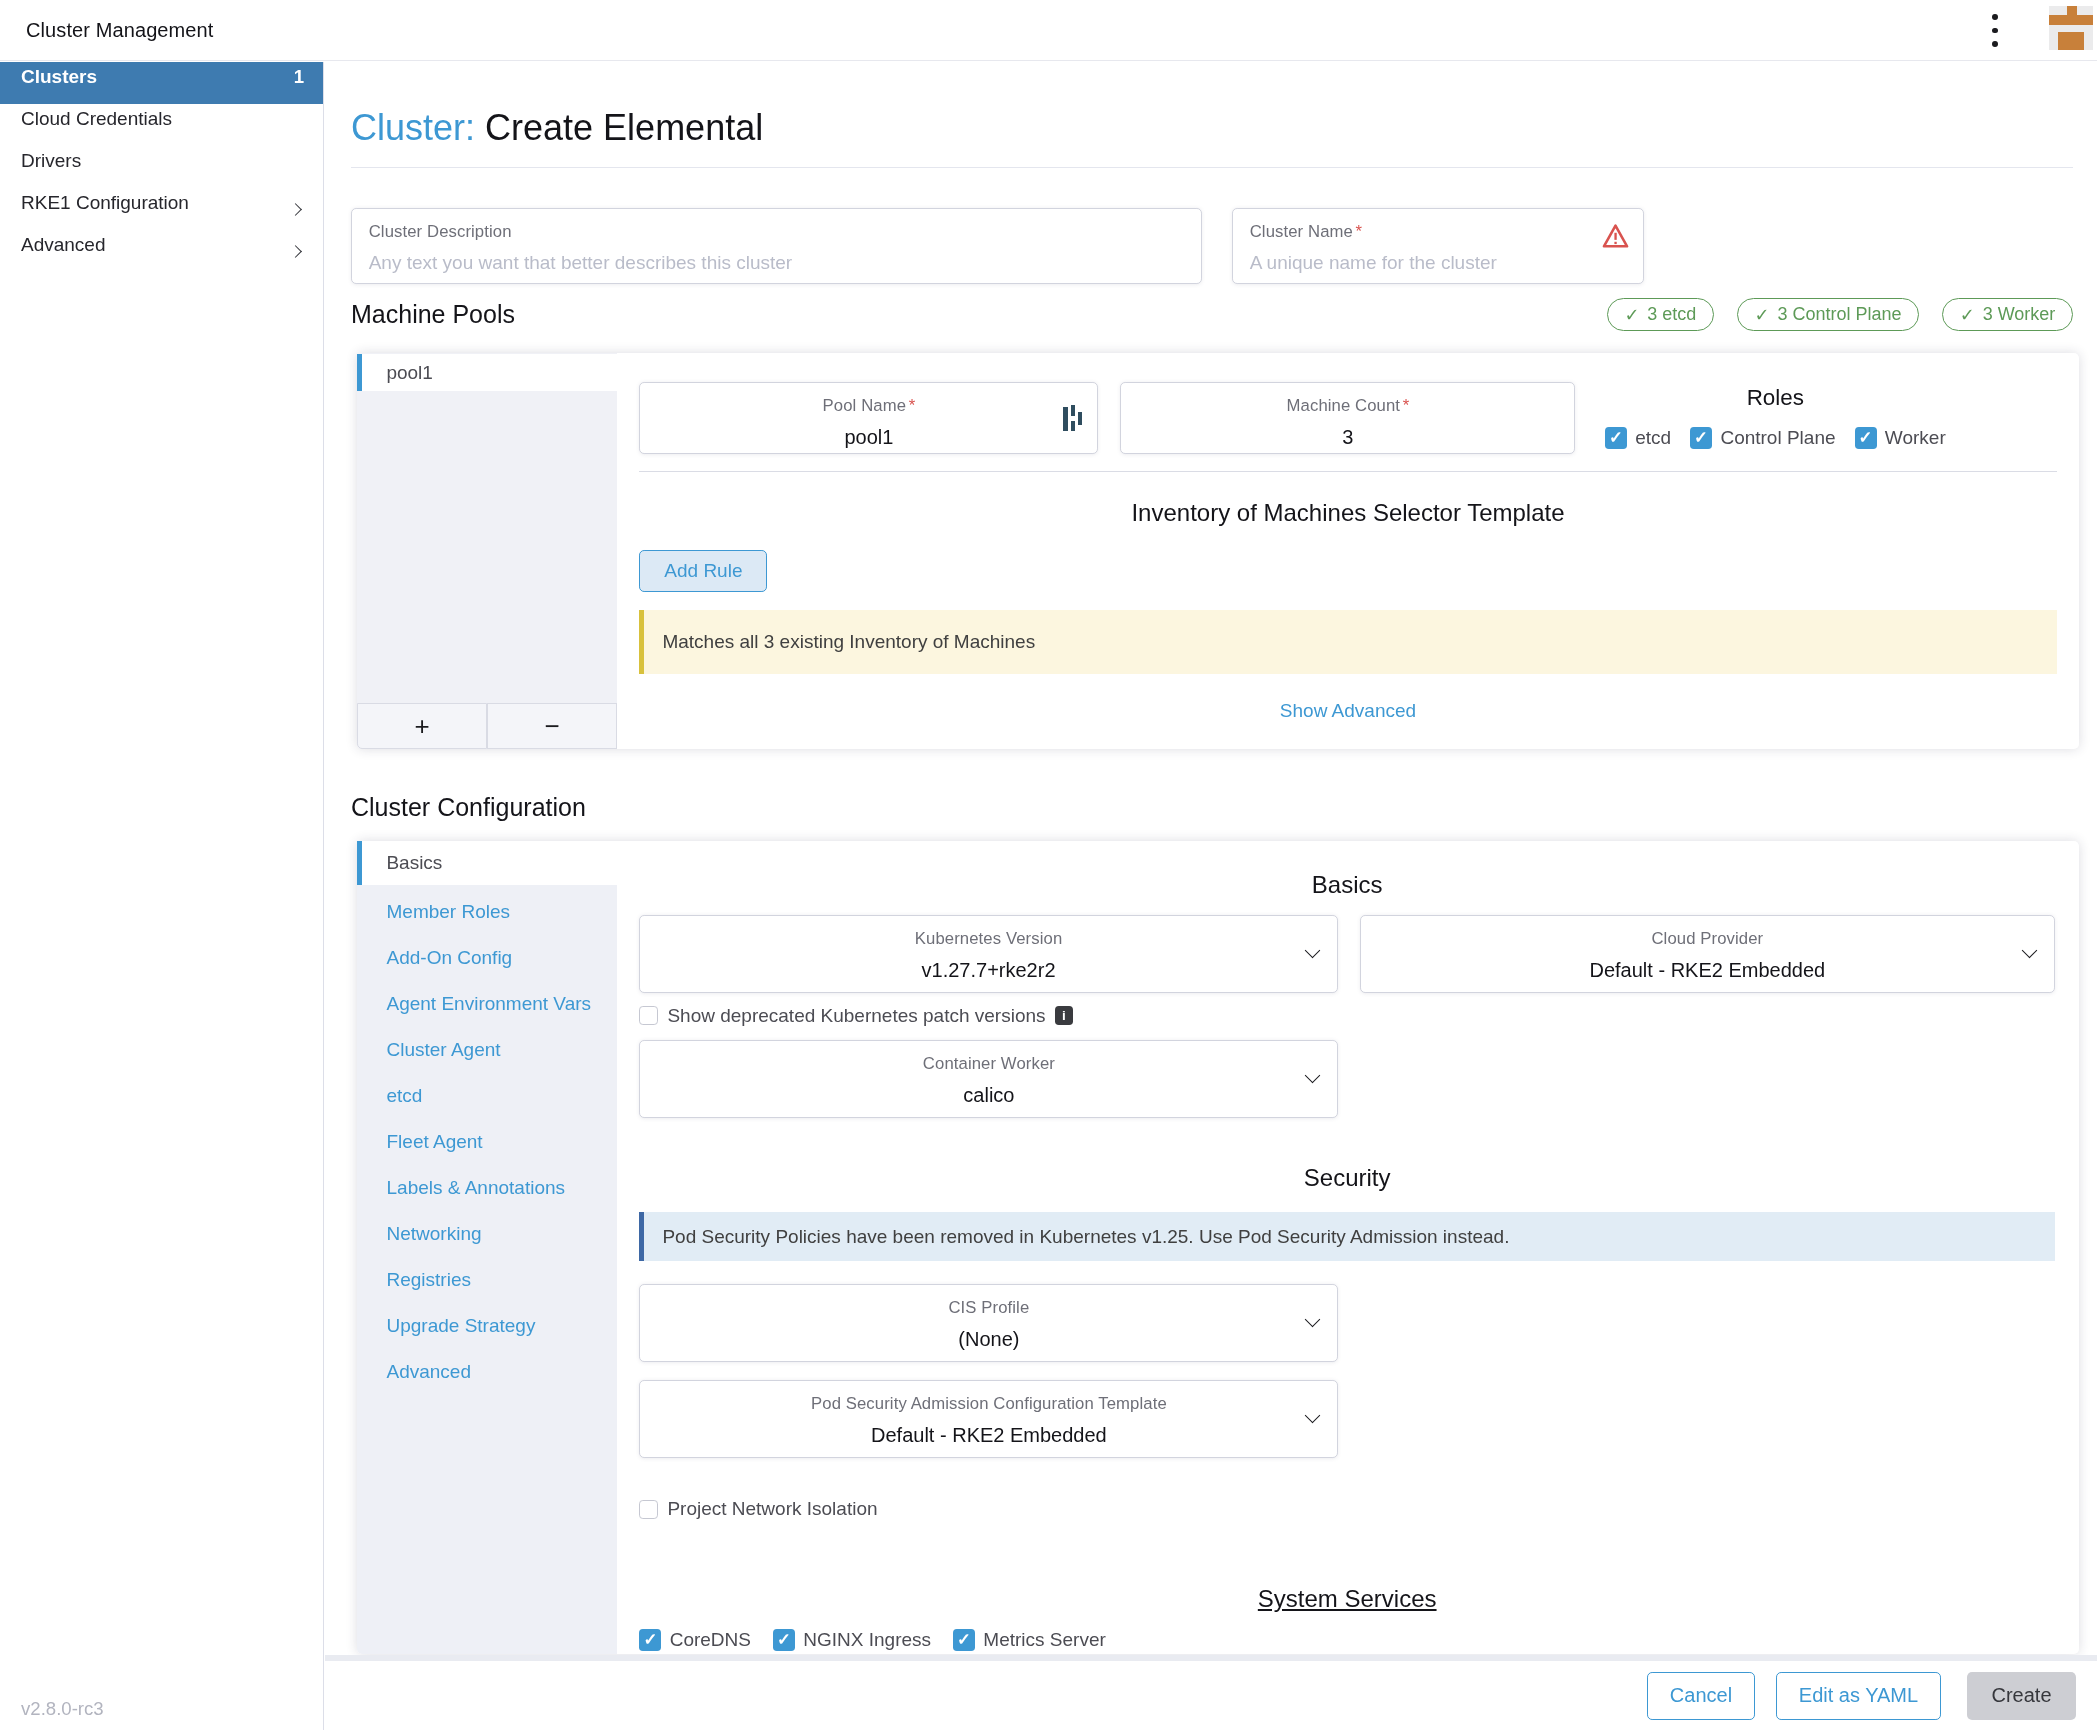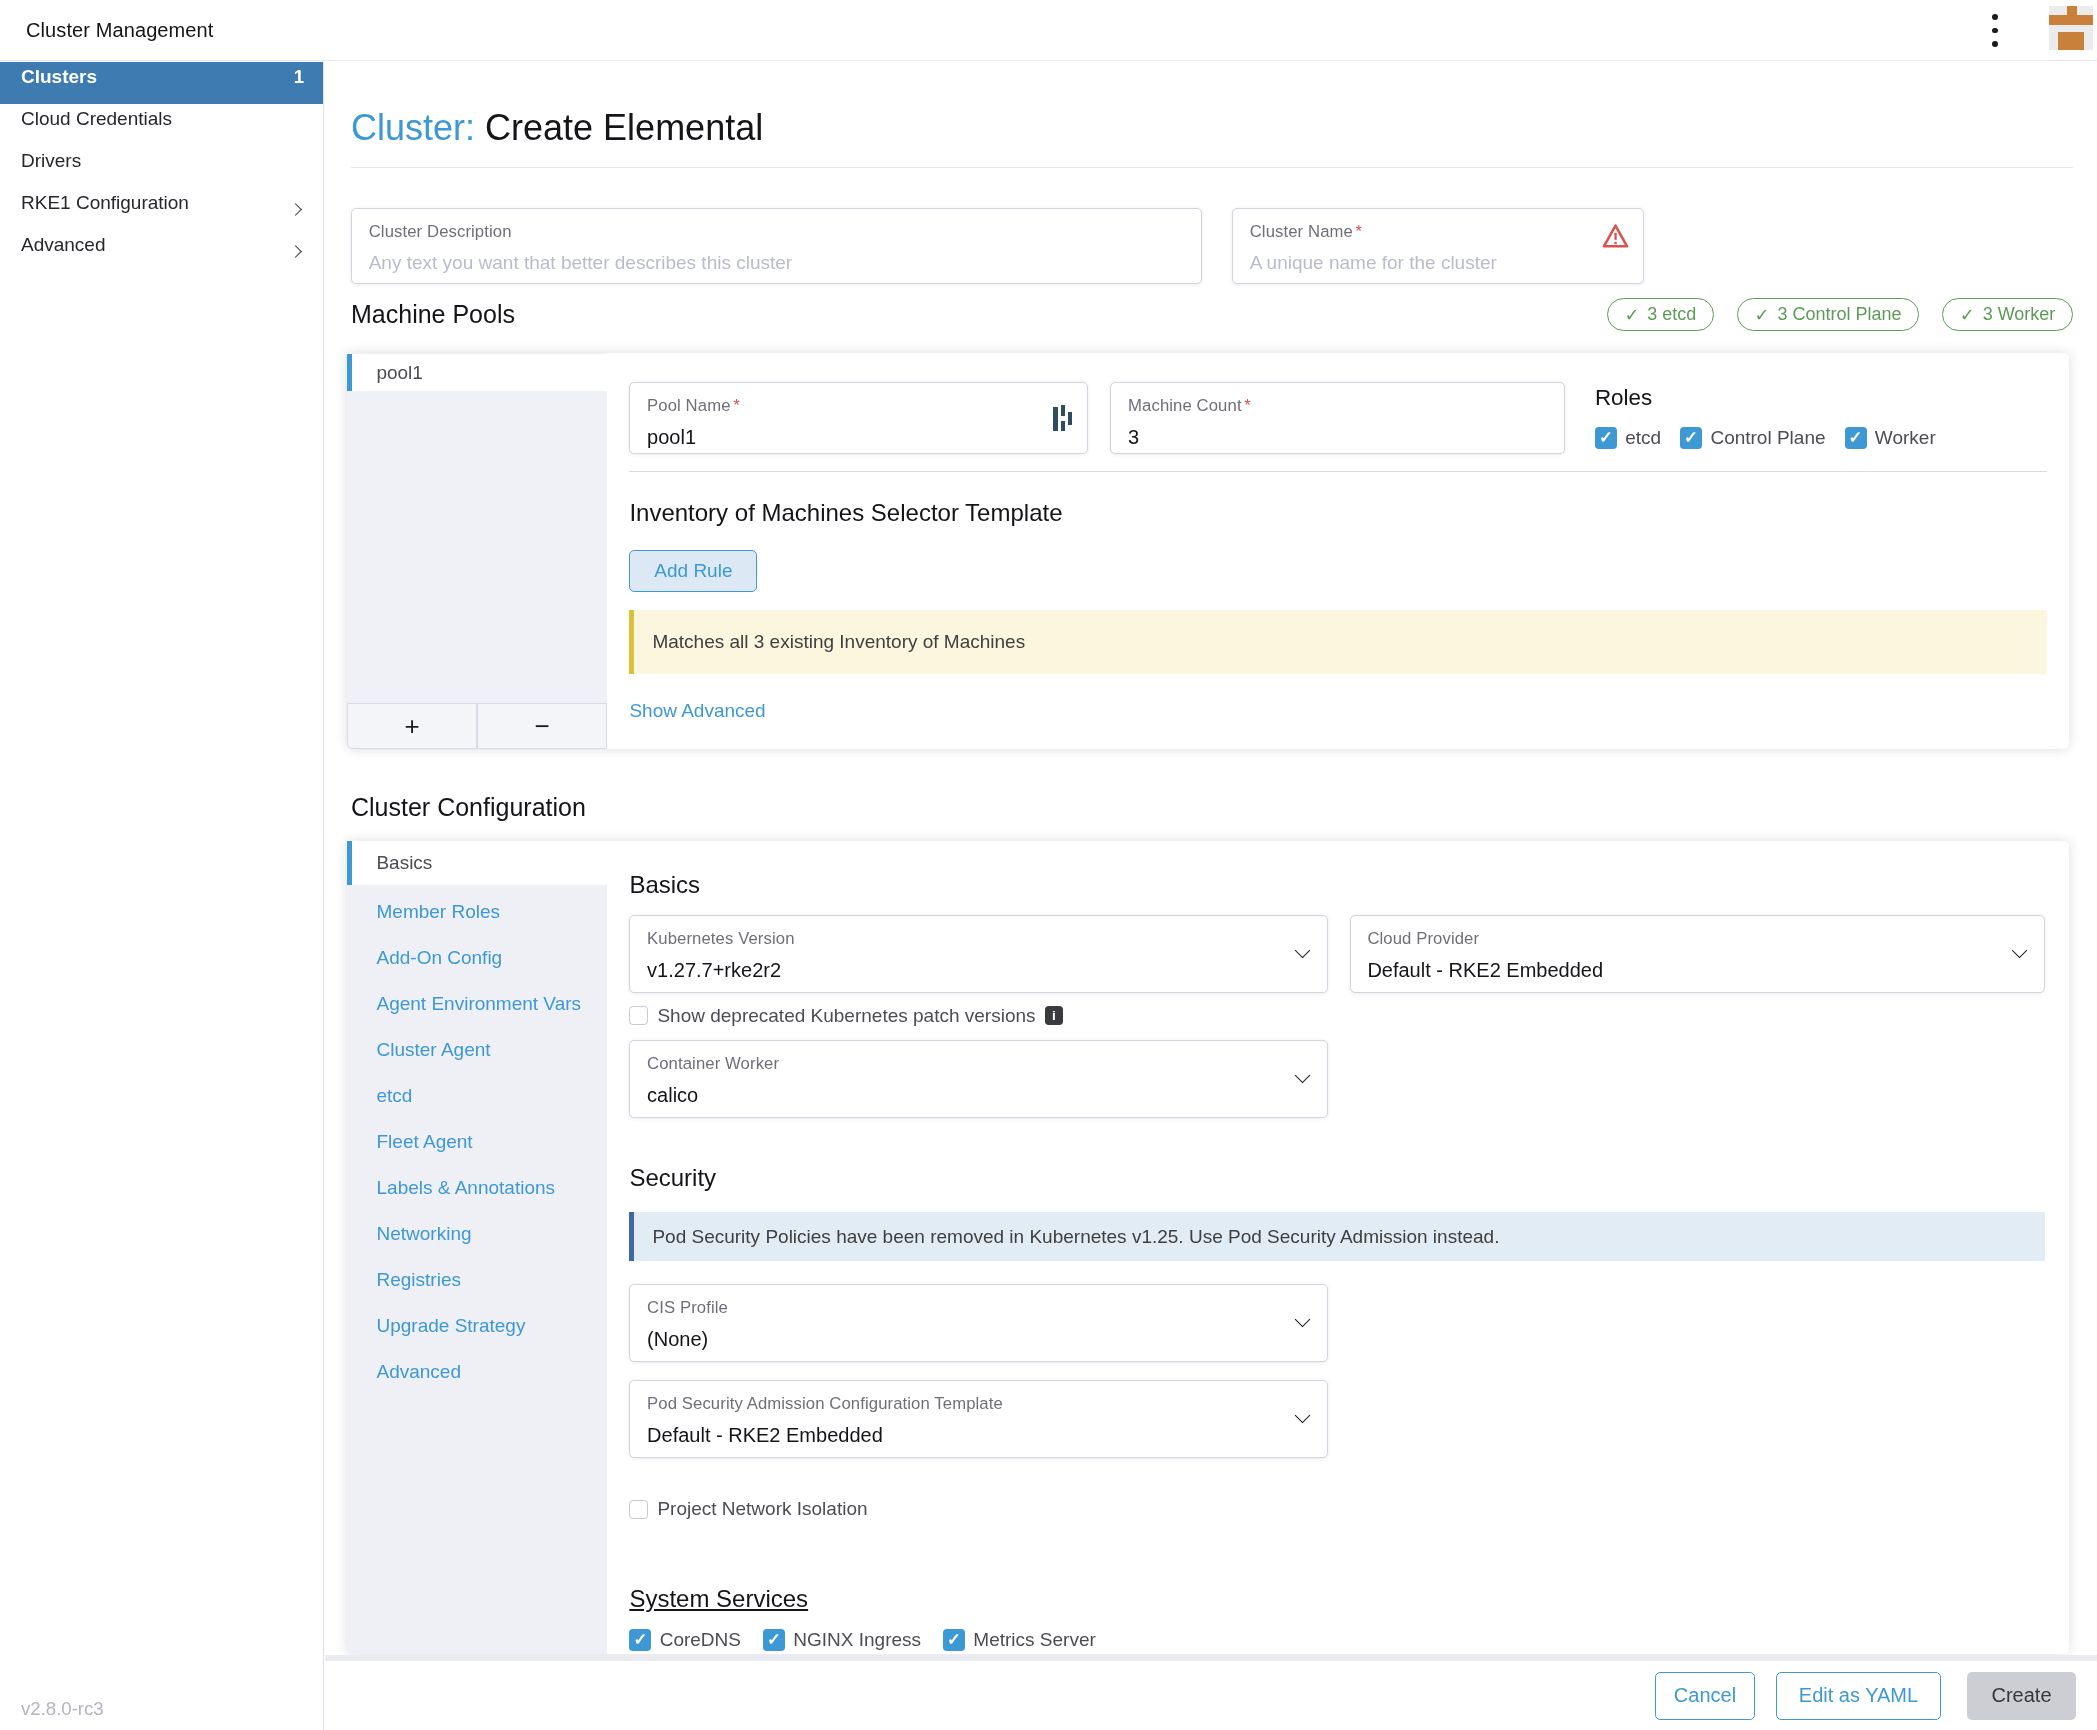--- a/index.html
+++ b/index.html
@@ -57,22 +57,22 @@
   
   .mp-header { position:absolute; top:236px; left:26px; width:1722px; display:flex;
                align-items:center; justify-content:space-between;gap:12px; }
   .sec-h1 { font-size:25px; color:#141419; font-weight:500; }
   .badges { display:flex; gap:23px; }
   .pill { height:33px; border:1.3px solid #5d9a57; border-radius:16.7px; color:#5d9a57; font-size:18px;
           display:flex; align-items:center; padding:0 16.7px; gap:7.7px; background:#fff; }
   .pill .ck { font-size:18px; }
 
   
-  .card { position:absolute; left:22px; width:1722px; background:#fff; border-radius:5.1px;
-          box-shadow:0 0 11.5px rgba(40,40,70,.16); }
+  .card { position:absolute; left:32px; width:1722px; background:#fff; border-radius:5.1px;
+          box-shadow:0 0 11.5px rgba(40,40,70,.16);text-align:center; }
   .pool-card { top:291px; height:396px; }
   .config-card { top:779px; height:813px; }
 
   .pool-left { position:absolute; left:0; top:0; width:260px; height:396px; background:#f0f1f6;
                border-radius:5.1px 0 0 5.1px; }
   .pool-tab { position:absolute; left:0; top:1.3px; width:260px; height:37px; background:#fff;
               border-left:5.1px solid #3d98d3; display:flex; align-items:center; padding-left:24.4px;
               font-size:19px; color:#4c4c53; cursor:pointer; }
   .pool-pm { position:absolute; left:0; bottom:0; width:260px; height:46px; display:flex; }
   .pm-btn { flex:1; background:#f4f5f9; border:1.3px solid #d9dbe4; display:flex; align-items:center;
@@ -146,21 +146,21 @@
   .svc-row { display:flex; align-items:center; gap:22px; margin-top:15.4px; }
 
   
   .footer { position:absolute; left:0; bottom:0; width:1773px; height:76px; background:#fff; }
   .footer-band { height:6.4px; background:#e9ebf1; }
   .footer-btns { height:69px; display:flex; align-items:center; justify-content:flex-end;
                  padding-right:22px; }
   .btn { height:48px; border-radius:5.1px; font-size:20px; display:flex; align-items:center;
          justify-content:center; cursor:pointer; }
   .btn-outline { border:1.3px solid #3d98d3; color:#3d98d3; background:#fff; }
-  .btn-cancel { width:100px; }
+  .btn-cancel { width:108px; }
   .btn-yaml { width:165px; margin-left:21px; }
   .btn-create { width:109px; margin-left:26px; background:#cdced3; color:#36373c; border:none; }
 </style>
 </head>
 <body>
 
 <div id="app">
 
   <div class="header">
     <div class="header-title">Cluster Management</div>

